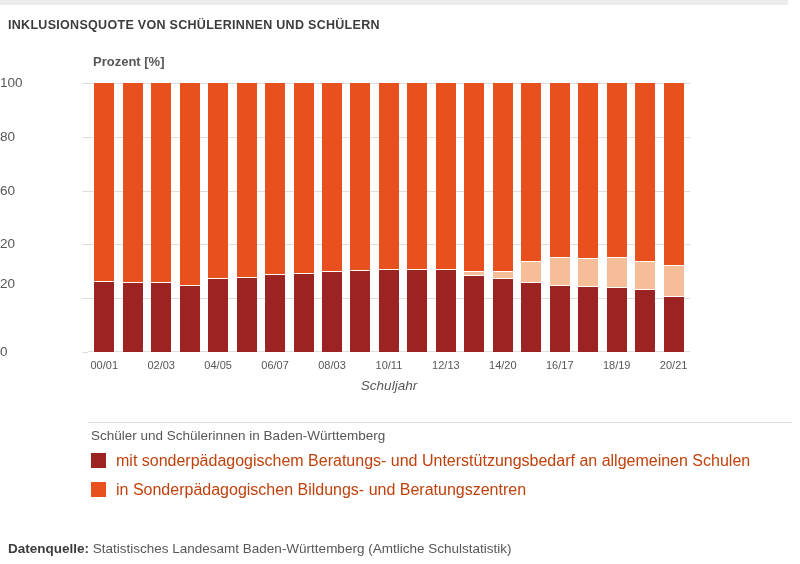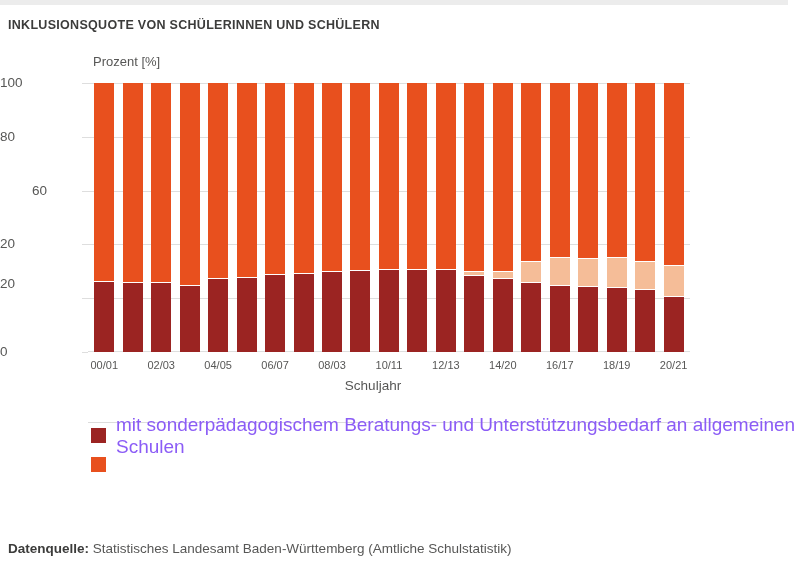--- a/index.html
+++ b/index.html
@@ -4,48 +4,48 @@
 <style>
   * { box-sizing: border-box; margin: 0; padding: 0; }
   html, body { width: 800px; height: 564px; background: #ffffff; }
   body { position: relative; font-family: "Liberation Sans", sans-serif; color: #575756; overflow: hidden; }
 
   .topbar { position: absolute; top: 0; left: 0; width: 788px; height: 5px; background: #ececec; }
 
   .title { position: absolute; top: 18px; left: 8px; font-size: 12.5px; font-weight: bold;
            color: #3c3c3b; letter-spacing: 0.3px; }
 
-  .ylabel { position: absolute; top: 54px; left: 93px; font-size: 13px; color: #575756; }
+  .ylabel { position: absolute; top: 54px; left: 93px; font-size: 13px; color: #575756; font-weight: bold; }
 
   .plot { position: absolute; left: 88px; top: 83px; width: 602px; height: 269px; }
   .gridline { position: absolute; left: 0; width: 100%; height: 1px; background: #dedede; z-index: 1; }
   .ytick-mark { position: absolute; width: 6px; height: 1px; background: #dedede; left: 82px; }
   .ytick-label { position: absolute; left: 0; width: 80px; text-align: left; font-size: 13.5px; color: #575756; }
 
   .bars-row { position: absolute; left: 0; top: 0; width: 100%; height: 100%;
               display: flex; justify-content: space-around; align-items: flex-end; padding: 0 2px; z-index: 2; }
   .bar { width: 20px; height: 100%; display: flex; flex-direction: column; justify-content: flex-end; }
   .seg { width: 100%; }
   .seg.below { border-top: 1px solid #ffffff; }
 
   .xticks { position: absolute; left: 88px; top: 359px; width: 602px;
             display: flex; justify-content: space-around; padding: 0 2px; }
   .xslot { width: 20px; display: flex; justify-content: center; }
   .xslot span { white-space: nowrap; font-size: 11px; color: #575756; }
 
-  .xlabel { position: absolute; left: 72px; top: 378px; width: 602px; text-align: center;
-            font-size: 13.5px; color: #575756; }
+  .xlabel { position: absolute; left: 88px; top: 378px; width: 602px; text-align: center;
+            font-size: 13.5px; color: #575756; font-style: italic; }
 
   .legend-divider { position: absolute; left: 88px; top: 422px; width: 704px; height: 1px; background: #dcdcdc; }
 
   .legend { position: absolute; left: 91px; top: 428px; }
   .legend-header { font-size: 13.5px; color: #575756; margin-bottom: 10px; }
   .legend-item { display: flex; align-items: center; margin-bottom: 14px; height: 15px; }
   .legend-swatch { width: 15px; height: 15px; margin-right: 10px; flex: 0 0 15px; }
-  .legend-label { font-size: 19px; color: #8b5cf6; }
+  .legend-label { font-size: 16px; color: #c2410c; }
 
   .footer { position: absolute; left: 8px; top: 541px; font-size: 13.5px; color: #575756; }
   .footer b { color: #3c3c3b; }
 </style>
 </head>
 <body>
 
 <div class="topbar"></div>
 
 <h1 class="title">INKLUSIONSQUOTE VON SCHÜLERINNEN UND SCHÜLERN</h1>
@@ -155,21 +155,21 @@
     </div>
   </div>
 <div id="yaxis">
     <div class="ytick-mark" style="top: 352px;"></div>
     <div class="ytick-label" style="top: 344px;">0</div>
     <div class="ytick-mark" style="top: 298.2px;"></div>
     <div class="ytick-label" style="top: 276px;">20</div>
     <div class="ytick-mark" style="top: 244.4px;"></div>
     <div class="ytick-label" style="top: 236.4px;">20</div>
     <div class="ytick-mark" style="top: 190.6px;"></div>
-    <div class="ytick-label" style="top: 182.6px; padding-left: 32px;">60</div>
+    <div class="ytick-label" style="top: 182.6px;">60</div>
     <div class="ytick-mark" style="top: 136.8px;"></div>
     <div class="ytick-label" style="top: 128.8px;">80</div>
     <div class="ytick-mark" style="top: 83px;"></div>
     <div class="ytick-label" style="top: 75px;">100</div>
   </div>
 
 <div class="xticks" id="xticks">
     <div class="xslot">
       <span>00/01</span>
     </div>
@@ -212,24 +212,26 @@
     <div class="xslot"></div>
     <div class="xslot">
       <span>20/21</span>
     </div>
   </div>
 <div class="xlabel">Schuljahr</div>
 
 <div class="legend-divider"></div>
 
 <div class="legend">
+  <div class="legend-header">Schüler und Schülerinnen in Baden-Württemberg</div>
   <div class="legend-item">
     <span class="legend-swatch" style="background: rgb(155, 36, 34);"></span>
     <span class="legend-label">mit sonderpädagogischem Beratungs- und Unterstützungsbedarf an allgemeinen Schulen</span>
   </div>
   <div class="legend-item">
     <span class="legend-swatch" style="background: rgb(232, 80, 30);"></span>
+    <span class="legend-label">in Sonderpädagogischen Bildungs- und Beratungszentren</span>
   </div>
 </div>
 
 <div class="footer">
   <b>Datenquelle:</b><span> Statistisches Landesamt Baden-Württemberg (Amtliche Schulstatistik)</span>
 </div>
 
 </body></html>

